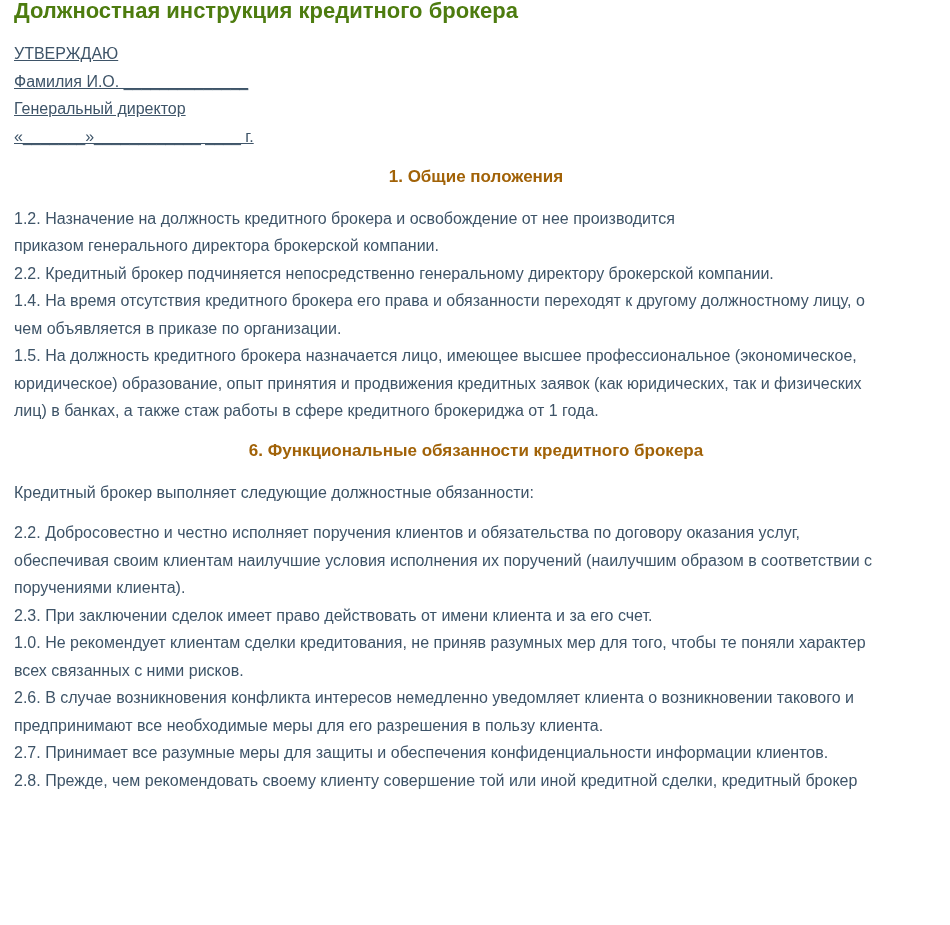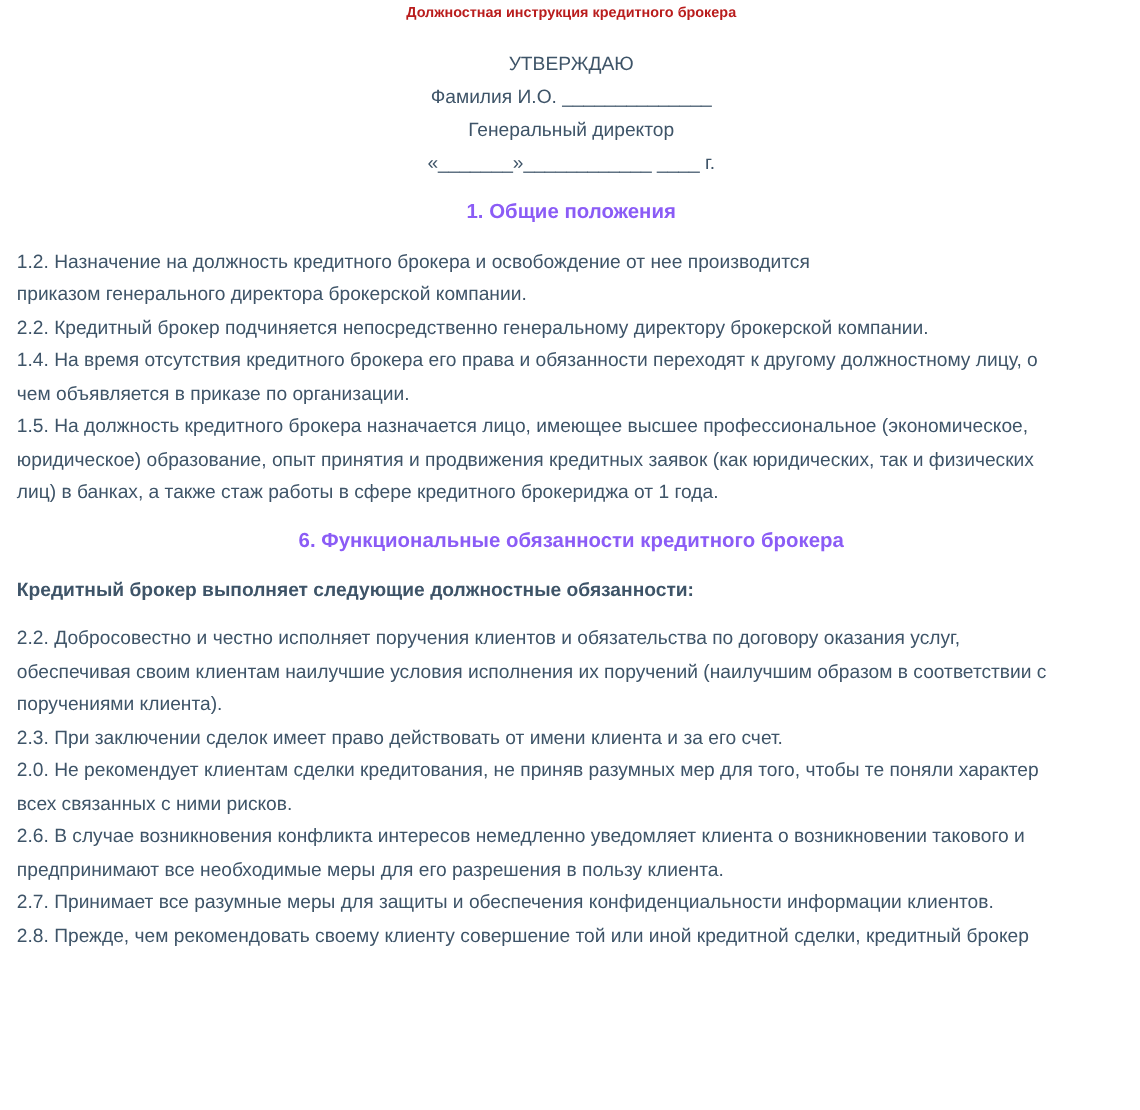--- a/index.html
+++ b/index.html
@@ -16,48 +16,48 @@
   .doc {
     box-sizing: border-box;
     width: 950px;
     padding: 1px 12px 0 14px;
     font-size: 16px;
     line-height: 27.5px;
     color: #3e5468;
   }
   .doc-title {
     margin: 0 0 20px 0;
-    font-size: 12px;
+    font-size: 22px;
     font-weight: bold;
     line-height: 19px;
-    text-align: center;
-    color: #b91c1c;
+    text-align: left;
+    color: #4d7c0f;
   }
   .approval {
-    text-align: center;
+    text-align: left;
     line-height: 27.5px;
+    text-decoration: underline;
   }
   .approval-line {
     white-space: nowrap;
   }
   .section-heading {
     margin: 12.5px 0 14.5px 0;
     font-size: 17px;
     font-weight: bold;
     line-height: 27.5px;
     text-align: center;
-    color: #8b5cf6;
+    color: #a16207;
   }
   .para {
     margin: 0;
     white-space: pre-line;
   }
   .para.intro {
     margin: 0 0 12.5px 0;
-    font-weight: bold;
   }
 </style>
 </head>
 <body>
 
 <div class="doc">
 
   <h1 class="doc-title">Должностная инструкция кредитного брокера</h1>
 
   <div class="approval">
@@ -79,20 +79,20 @@
 лиц) в банках, а также стаж работы в сфере кредитного брокериджа от 1 года.</p>
 
   <h2 class="section-heading">6. Функциональные обязанности кредитного брокера</h2>
 
   <p class="para intro">Кредитный брокер выполняет следующие должностные обязанности:</p>
 
   <p class="para">2.2. Добросовестно и честно исполняет поручения клиентов и обязательства по договору оказания услуг,
 обеспечивая своим клиентам наилучшие условия исполнения их поручений (наилучшим образом в соответствии с
 поручениями клиента).</p>
   <p class="para">2.3. При заключении сделок имеет право действовать от имени клиента и за его счет.</p>
-  <p class="para">2.0. Не рекомендует клиентам сделки кредитования, не приняв разумных мер для того, чтобы те поняли характер
+  <p class="para">1.0. Не рекомендует клиентам сделки кредитования, не приняв разумных мер для того, чтобы те поняли характер
 всех связанных с ними рисков.</p>
   <p class="para">2.6. В случае возникновения конфликта интересов немедленно уведомляет клиента о возникновении такового и
 предпринимают все необходимые меры для его разрешения в пользу клиента.</p>
   <p class="para">2.7. Принимает все разумные меры для защиты и обеспечения конфиденциальности информации клиентов.</p>
   <p class="para">2.8. Прежде, чем рекомендовать своему клиенту совершение той или иной кредитной сделки, кредитный брокер</p>
 
 </div>
 
 </body></html>

